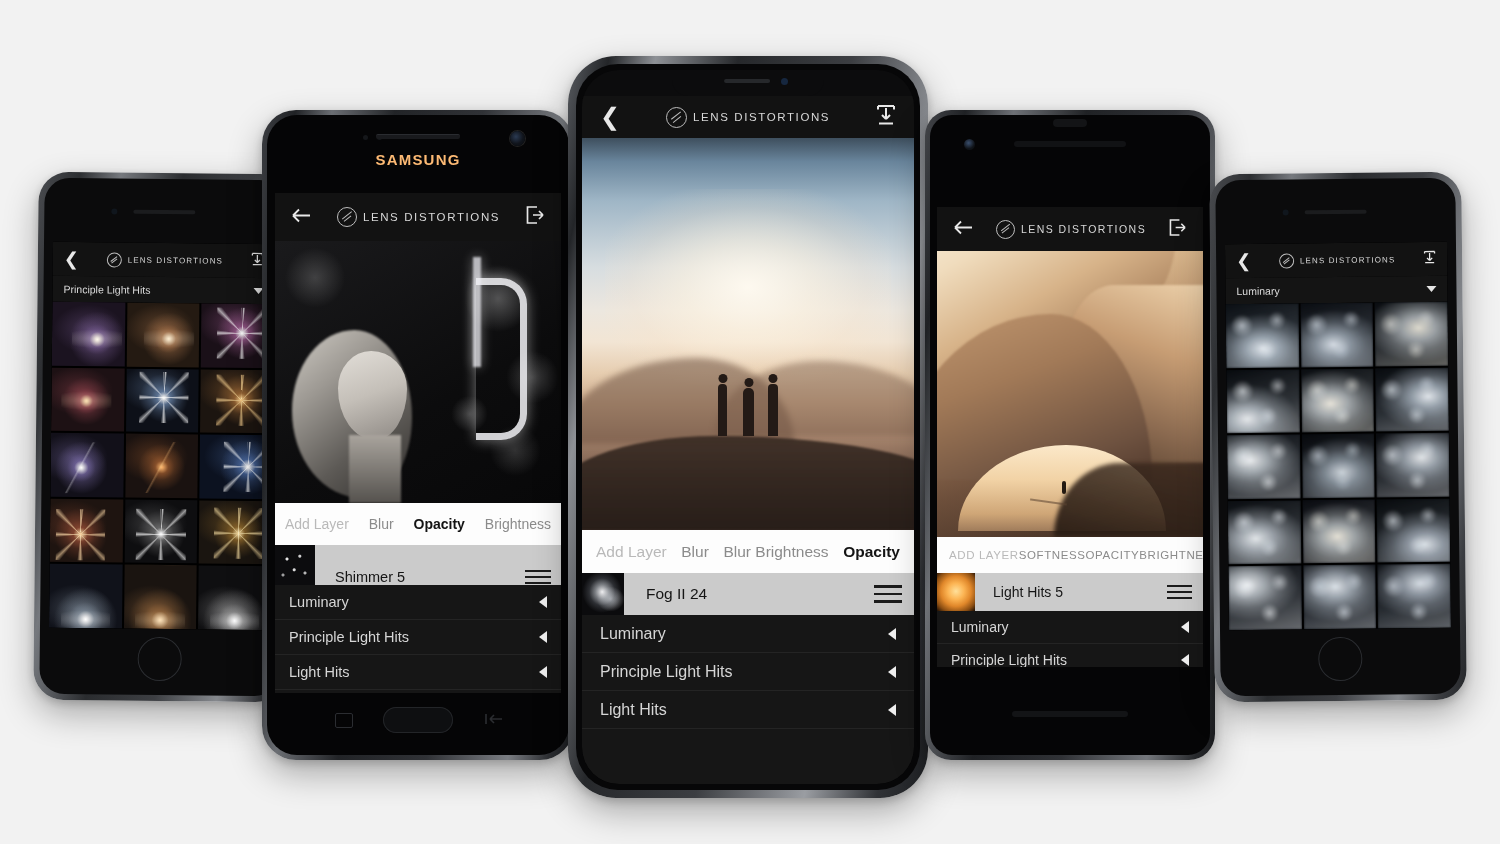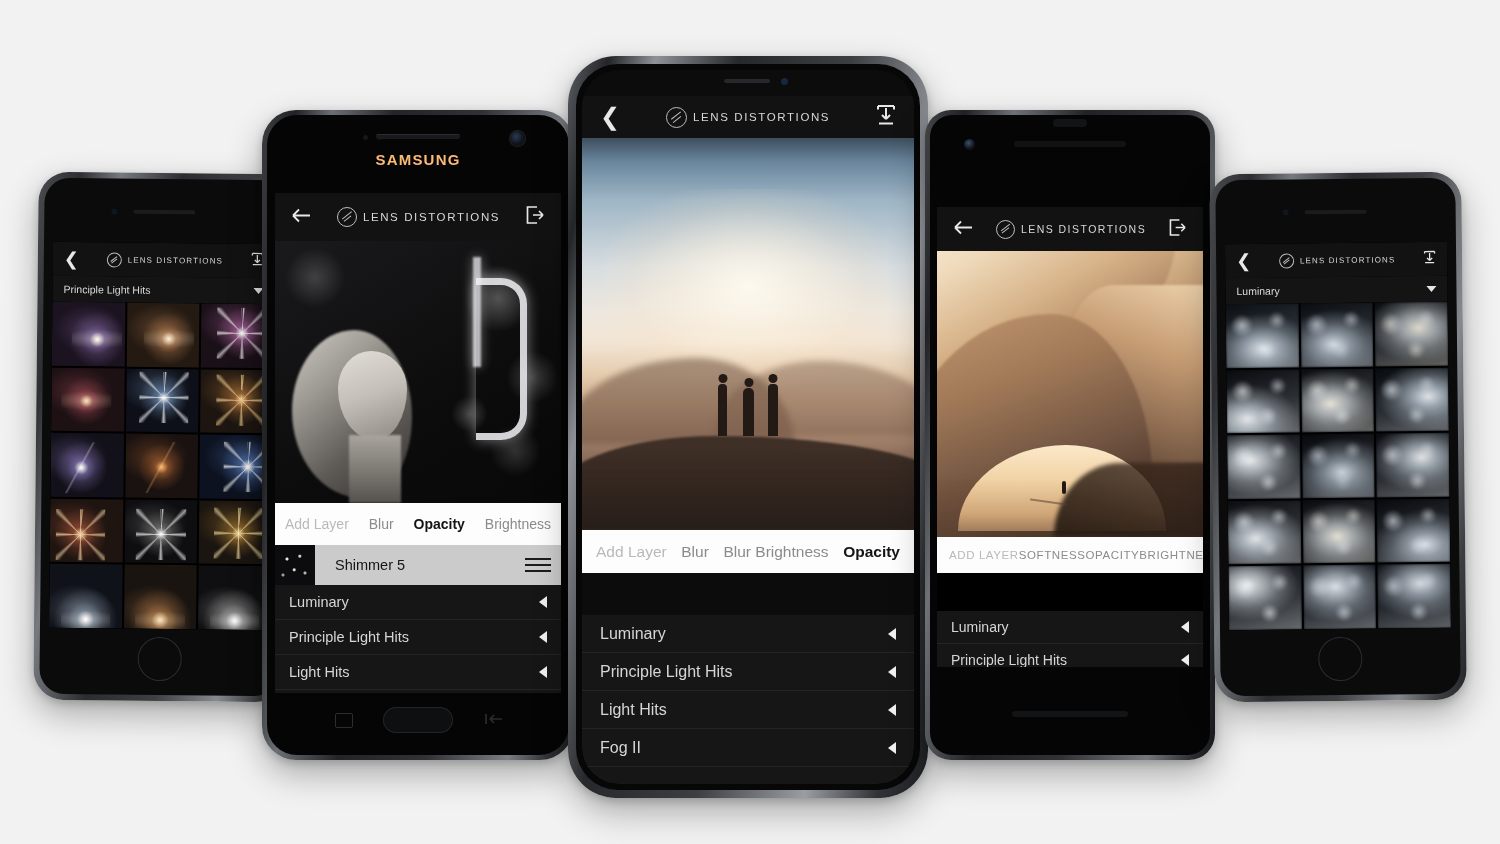--- a/index.html
+++ b/index.html
@@ -115,21 +115,21 @@
   #p2 .sd1{position:absolute;left:96px;top:4px;width:5px;height:5px;border-radius:50%;background:#15171a;}
   #p2 .sd2{position:absolute;left:110px;top:4px;width:5px;height:5px;border-radius:50%;background:#15171a;}
   #p2 .scam{position:absolute;right:44px;top:0px;width:15px;height:15px;border-radius:50%;background:radial-gradient(circle at 40% 38%,#2b3a52 0%,#10141b 55%,#0a0c10 100%);box-shadow:0 0 0 1px #222;}
   #p2 .nav{position:absolute;left:0;right:0;bottom:10px;height:42px;}
   #p2 .navhome{position:absolute;left:50%;top:4px;transform:translateX(-50%);width:70px;height:26px;border-radius:13px;background:#0e0f11;box-shadow:inset 0 0 0 1px #232528;}
   #p2 .navrec{position:absolute;left:68px;top:10px;width:16px;height:13px;border:1.6px solid #2b2d31;border-radius:2px;}
   #p2 .navback{position:absolute;right:66px;top:9px;width:18px;height:14px;}
   #p2 .appbar{top:0;height:48px;padding:0 16px;}
   #p2 .hero{position:absolute;left:0;right:0;top:48px;height:262px;overflow:hidden;}
   #p2 .toolstrip{top:310px;height:42px;padding:0 10px;justify-content:space-between;font-size:14px;}
-  #p2 .layerrow{top:352px;height:40px;}
+  #p2 .layerrow{top:352px;height:40px;align-items:flex-end;}
   #p2 .layerthumb{width:40px;height:40px;}
   #p2 .layername{font-size:14.5px;padding-left:20px;}
   #p2 .burger{width:30px;height:16px;gap:4px;padding-right:6px;}
   #p2 .burger i{height:2px;width:26px;}
   #p2 .catlist{top:392px;bottom:0;}
   #p2 .catrow{height:35px;padding:0 14px;font-size:14.5px;}
 
   
   #p3{left:568px;top:56px;width:360px;height:742px;}
   #p3 .frame{border-radius:48px;background:linear-gradient(102deg,#5a5d62 0%,#232528 8%,#8e9196 17%,#26282b 33%,#3c3e42 55%,#9a9da2 76%,#303236 90%,#1c1e21 100%);}
@@ -466,36 +466,41 @@
           </div>
         </div>
 
         <div class="toolstrip" id="t3">
             <span class="t dim">Add Layer</span>
             <span class="t">Blur</span>
             <span class="t">Blur Brightness</span>
             <span class="t active">Opacity</span>
           </div>
 
+        <div class="layerrow">
+          <div class="layerthumb" style="background:radial-gradient(ellipse at 48% 45%,rgba(250,250,252,.95) 0%,rgba(200,205,212,.6) 22%,rgba(120,126,136,.3) 42%,rgba(0,0,0,0) 64%),radial-gradient(ellipse at 68% 62%,rgba(235,238,242,.7) 0%,rgba(0,0,0,0) 34%),#0b0b0d;"></div>
+          <div class="layername">Fog II 24</div>
+          <div class="burger">
+              <i></i>
+              <i></i>
+              <i></i>
+            </div>
+        </div>
 
         <div class="catlist" id="c3">
             <div class="catrow">
               <span>Luminary</span>
               <span class="arr-left"></span>
             </div>
             <div class="catrow">
               <span>Principle Light Hits</span>
               <span class="arr-left"></span>
             </div>
             <div class="catrow">
               <span>Light Hits</span>
-              <span class="arr-left"></span>
-            </div>
-            <div class="catrow">
-              <span>Fog II</span>
               <span class="arr-left"></span>
             </div>
           </div>
       </div>
     </div>
   </div>
 
   <div class="phone" id="p4">
     <div class="frame"></div>
     <div class="frame-inner">
@@ -535,20 +540,29 @@
           </div>
         </div>
 
         <div class="toolstrip" id="t4">
             <span class="t dim">ADD LAYER</span>
             <span class="t">SOFTNESS</span>
             <span class="t">OPACITY</span>
             <span class="t">BRIGHTNESS</span>
           </div>
 
+        <div class="layerrow">
+          <div class="layerthumb" style="background:radial-gradient(circle at 50% 48%,#ffe09a 0%,#fcb453 30%,#e0872a 55%,#8a4d12 80%,#1a0d04 100%);"></div>
+          <div class="layername">Light Hits 5</div>
+          <div class="burger">
+              <i></i>
+              <i></i>
+              <i></i>
+            </div>
+        </div>
 
         <div class="catlist" id="c4">
             <div class="catrow">
               <span>Luminary</span>
               <span class="arr-left"></span>
             </div>
             <div class="catrow">
               <span>Principle Light Hits</span>
               <span class="arr-left"></span>
             </div>

